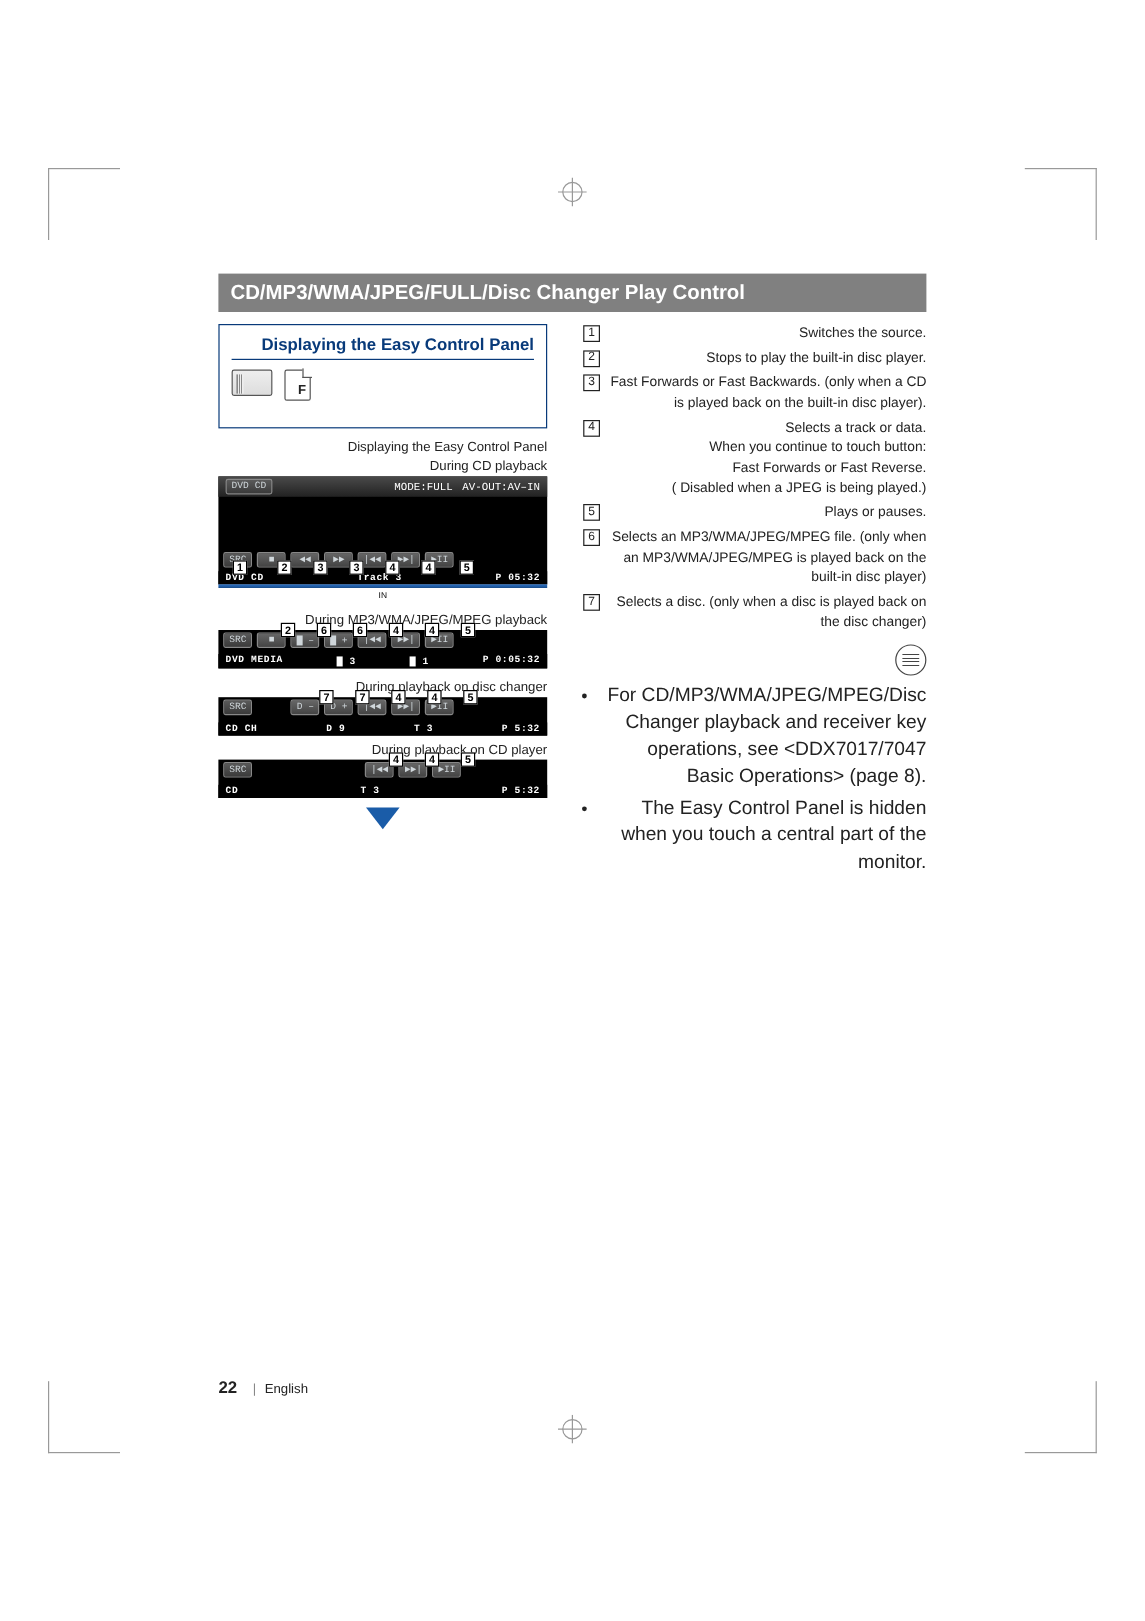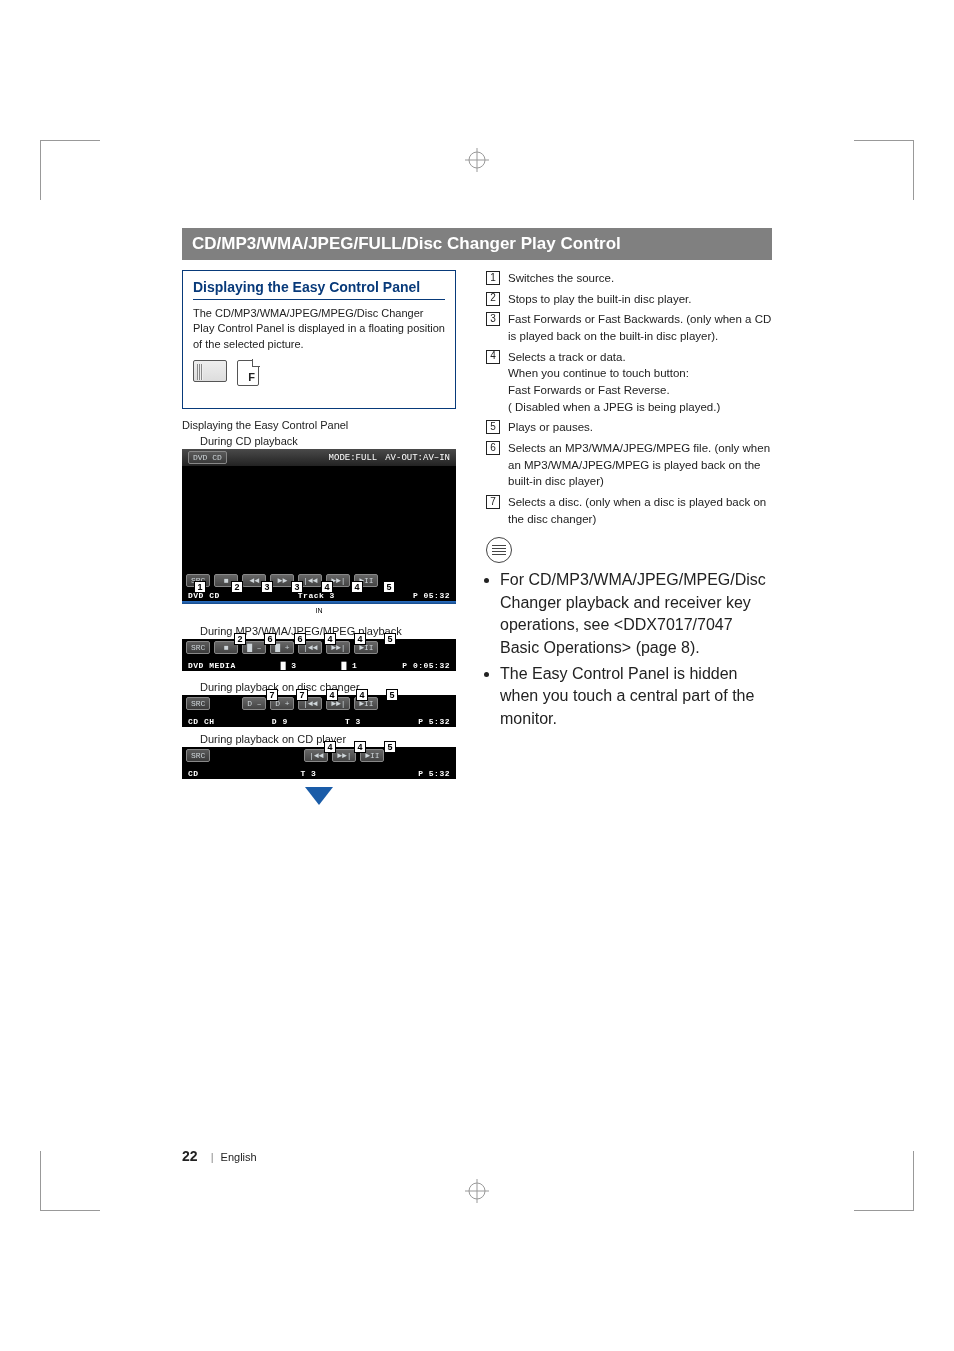--- a/index.html
+++ b/index.html
@@ -42,21 +42,21 @@
     color: #fff;
     font-weight: 700;
     font-size: 17px;
     padding: 6px 10px;
     margin-bottom: 10px;
   }
   .intro {
     font-size: 11.5px;
     margin-bottom: 30px;
   }
-  .cols { display: flex; gap: 30px; }
+  .cols { display: flex; gap: 30px; text-align: right; }
   .col-left { width: 274px; }
   .col-right { flex: 1; }
 
   .section-box {
     border: 1.5px solid #083a7a;
     padding: 8px 10px 12px;
     margin-bottom: 10px;
   }
   .section-title {
     color: #083a7a;
@@ -86,21 +86,21 @@
   .sub-caption { font-size: 11px; margin: 4px 0 2px; }
   .sub-caption.indent { padding-left: 18px; }
 
   .panel {
     background: #000;
     color: #fff;
     font-family: "Courier New", monospace;
     position: relative;
     margin-bottom: 6px;
   }
-  .panel.big { height: 152px; }
+  .panel.big { height: 90px; }
   .panel.row { height: 32px; }
   .panel .topline {
     display: flex; justify-content: space-between; align-items: center;
     font-size: 9px; padding: 2px 6px;
     background: linear-gradient(#4a4a4a,#222);
   }
   .btn {
     display: inline-flex; align-items: center; justify-content: center;
     background: linear-gradient(#666,#444);
     border: 1px solid #888; border-radius: 2px;
@@ -190,21 +190,20 @@
 </div>
 
 <div class="page">
   <div class="title-bar">CD/MP3/WMA/JPEG/FULL/Disc Changer Play Control</div>
 
   <div class="cols">
 
     <div class="col-left">
       <div class="section-box">
         <div class="section-title">Displaying the Easy Control Panel</div>
-        <div class="section-desc">The CD/MP3/WMA/JPEG/MPEG/Disc Changer Play Control Panel is displayed in a floating position of the selected picture.</div>
         <div class="icon-row">
           <div class="screen-ico">
               <div class="bars"></div>
             </div>
           <div class="doc-ico">
             <div class="corner"></div>
               <div class="f">F</div>
           </div>
         </div>
       </div>

